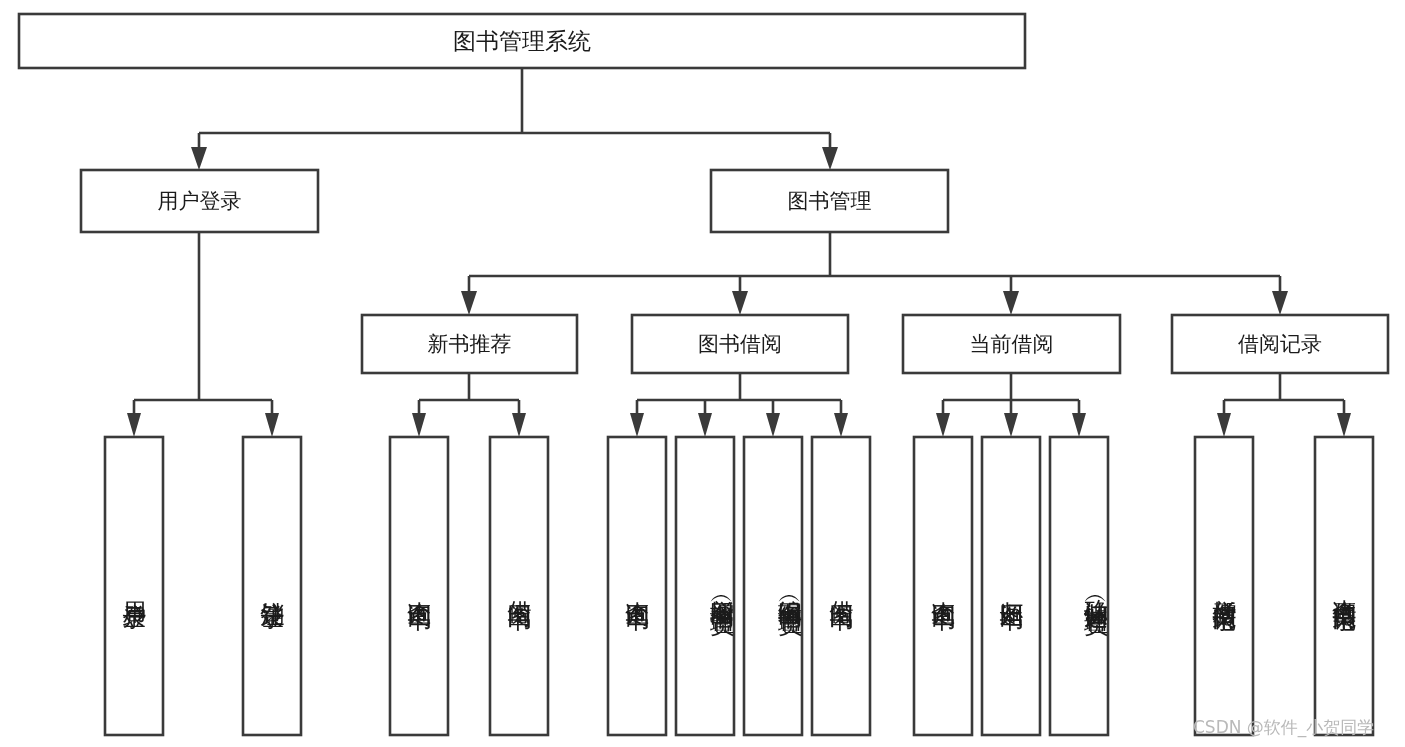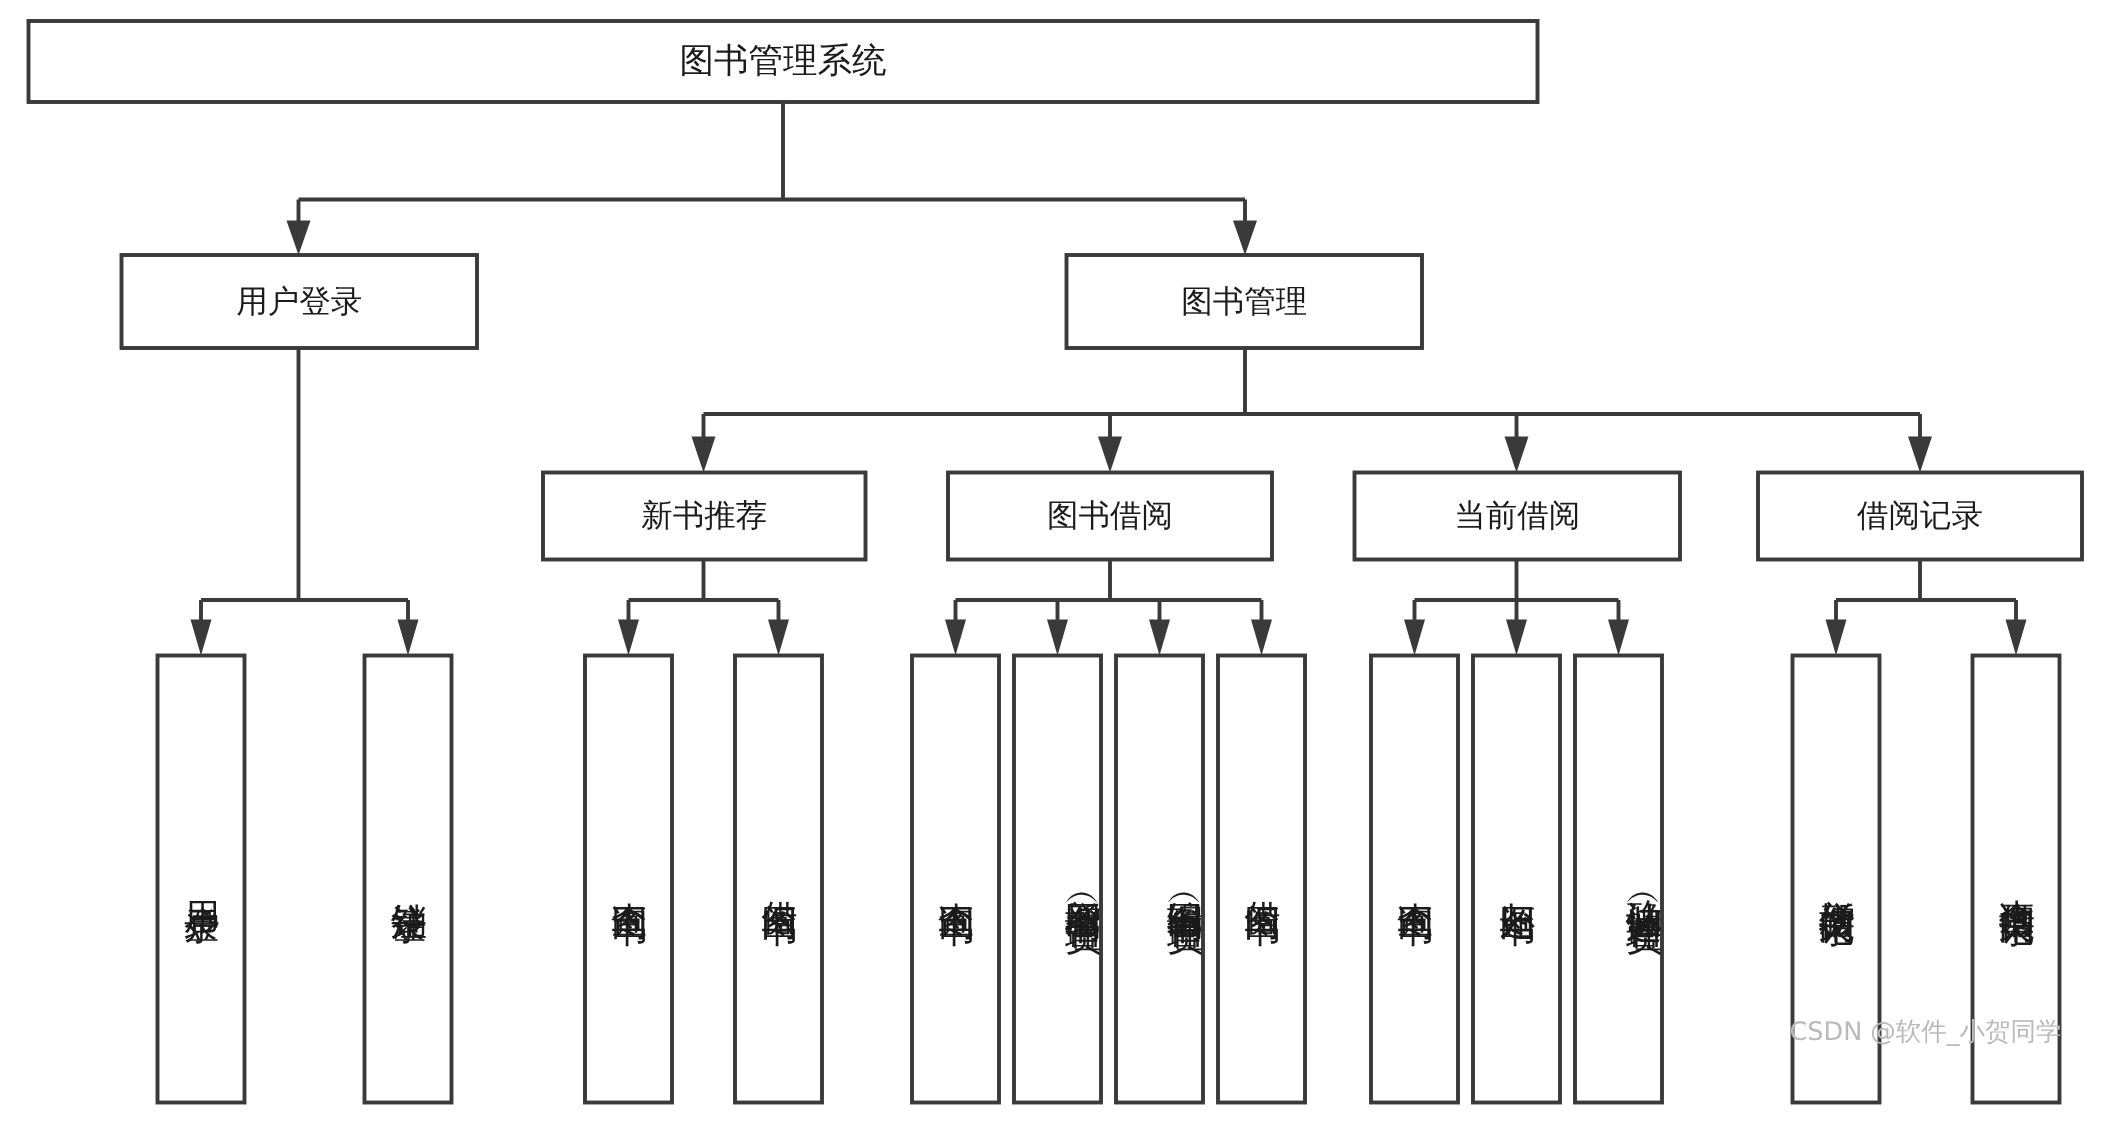--- a/index.html
+++ b/index.html
@@ -244,15 +244,15 @@
   <div class="vlabel" style="left:608px; top:437px; width:58px; height:298px;">查询图书</div>
   <div class="vlabel" style="left:676px; top:437px; width:58px; height:298px; align-items:flex-start; padding-top:6px; box-sizing:border-box;">新增图书（管理员）</div>
   <div class="vlabel" style="left:744px; top:437px; width:58px; height:298px; align-items:flex-start; padding-top:6px; box-sizing:border-box;">编辑图书（管理员）</div>
   <div class="vlabel" style="left:812px; top:437px; width:58px; height:298px;">借阅图书</div>
   <div class="vlabel" style="left:914px; top:437px; width:58px; height:298px;">查询图书</div>
   <div class="vlabel" style="left:982px; top:437px; width:58px; height:298px;">归还图书</div>
   <div class="vlabel" style="left:1050px; top:437px; width:58px; height:298px; align-items:flex-start; padding-top:6px; box-sizing:border-box;">确认归还（管理员）</div>
   <div class="vlabel" style="left:1195px; top:437px; width:58px; height:298px;">新增借阅记录</div>
   <div class="vlabel" style="left:1315px; top:437px; width:58px; height:298px;">查询借阅记录</div>
 
-  <div class="watermark" style="left:1193px; top:676px;">CSDN @软件_小贺同学</div>
+  <div class="watermark" style="left:1193px; top:716px;">CSDN @软件_小贺同学</div>
 
 </div>
 
 </body></html>

